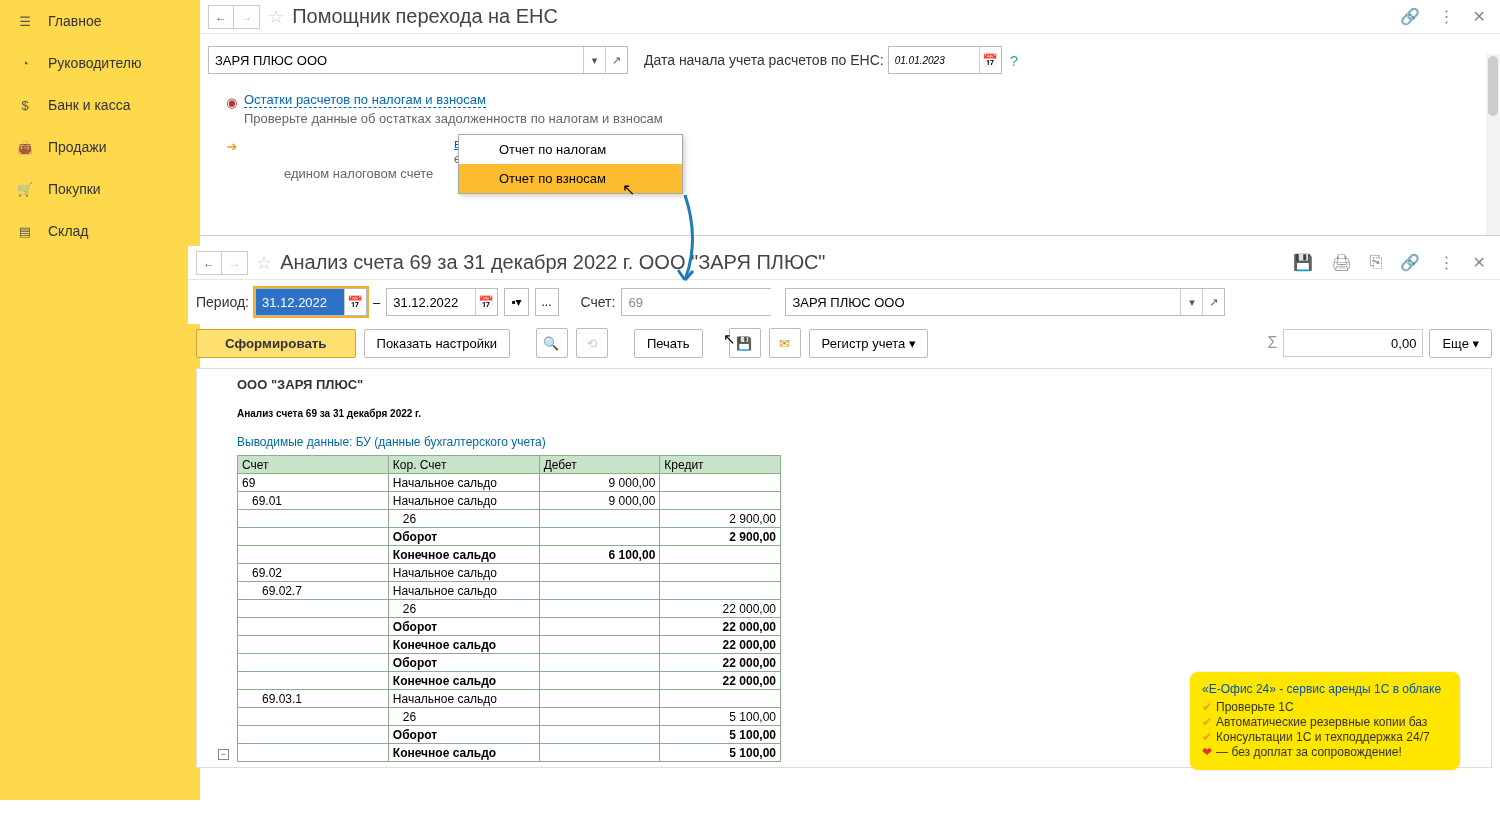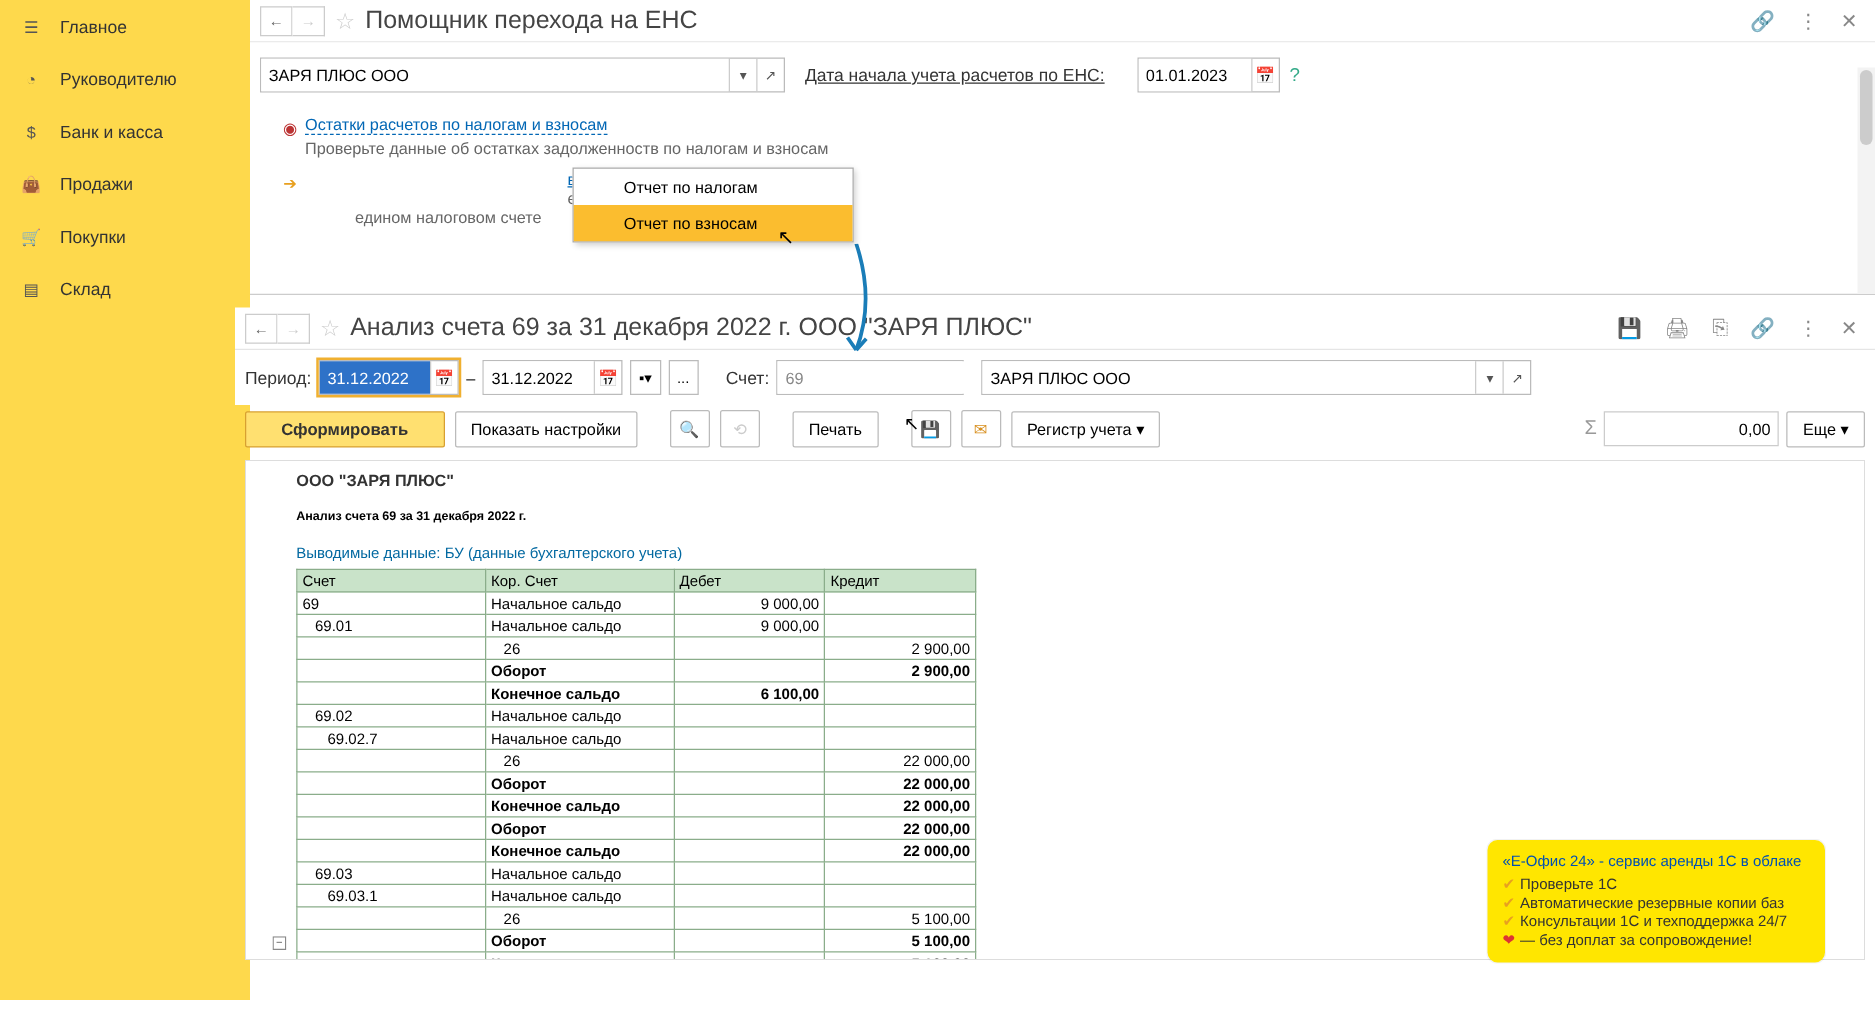--- a/index.html
+++ b/index.html
@@ -15,23 +15,23 @@
   .nav-arrow { width:26px; height:24px; border:1px solid #ccc; background:#fff; display:inline-flex; align-items:center; justify-content:center; color:#666; font-size:12px; cursor:pointer; }
   .nav-arrow + .nav-arrow { border-left:none; }
   .star { margin:0 8px; color:#ccc; font-size:18px; }
   .title { font-size:20px; color:#444; }
   .pane-actions { margin-left:auto; display:flex; gap:6px; color:#888; }
   .pane-actions span { cursor:pointer; padding:4px 6px; font-size:16px; }
   .form-row { display:flex; align-items:center; padding:12px 8px; background:#fff; }
   .combo { display:flex; align-items:center; border:1px solid #bbb; background:#fff; height:28px; }
   .combo input { border:none; padding:0 6px; height:26px; font-size:13px; outline:none; }
   .combo .btn { width:22px; height:26px; border-left:1px solid #ccc; display:inline-flex; align-items:center; justify-content:center; font-size:11px; color:#555; cursor:pointer; }
-  .label-text { margin:0 26px; font-size:14px; color:#333;text-decoration:underline; }
+  .label-text { margin:0 4px; font-size:14px; color:#333; }
   .date-field { display:flex; border:1px solid #bbb; height:28px; }
-  .date-field input { border:none; padding:0 6px; width:90px; font-size:13px; }
+  .date-field input { border:none; padding:0 6px; width:90px; font-size:10px;font-style:italic; }
   .date-field .cal { width:22px; display:inline-flex; align-items:center; justify-content:center; border-left:1px solid #ccc; cursor:pointer; color:#666; }
   .help { margin-left:8px; color:#3a8; font-size:15px; }
   .steps-area { padding:4px 20px; position:relative; }
   .step { display:flex; padding:2px 0; }
   .step .bullet { width:24px; display:inline-flex; align-items:flex-start; justify-content:center; margin-top:3px; }
   .step .step-body { flex:1; }
   .step a { color:#0267b5; text-decoration:underline; cursor:pointer; }
   .step .desc { color:#666; font-size:13px; }
   .dropdown-menu { position:absolute; left:258px; top:134px; background:#fff; border:1px solid #aaa; box-shadow:2px 2px 5px rgba(0,0,0,.2); width:225px; z-index:10; }
   .dropdown-menu div { padding:7px 40px; font-size:13px; cursor:pointer; }
@@ -310,26 +310,20 @@
                 <td class="num"></td>
                 <td class="num">22 000,00</td>
               </tr>
               <tr class="bold">
                 <td style="white-space: pre;"></td>
                 <td style="white-space: pre;">Конечное сальдо</td>
                 <td class="num"></td>
                 <td class="num">22 000,00</td>
               </tr>
               <tr>
-                <td style="white-space: pre;">   69.03</td>
-                <td style="white-space: pre;">Начальное сальдо</td>
-                <td class="num"></td>
-                <td class="num"></td>
-              </tr>
-              <tr>
                 <td style="white-space: pre;">      69.03.1</td>
                 <td style="white-space: pre;">Начальное сальдо</td>
                 <td class="num"></td>
                 <td class="num"></td>
               </tr>
               <tr>
                 <td style="white-space: pre;"></td>
                 <td style="white-space: pre;">   26</td>
                 <td class="num"></td>
                 <td class="num">5 100,00</td>

